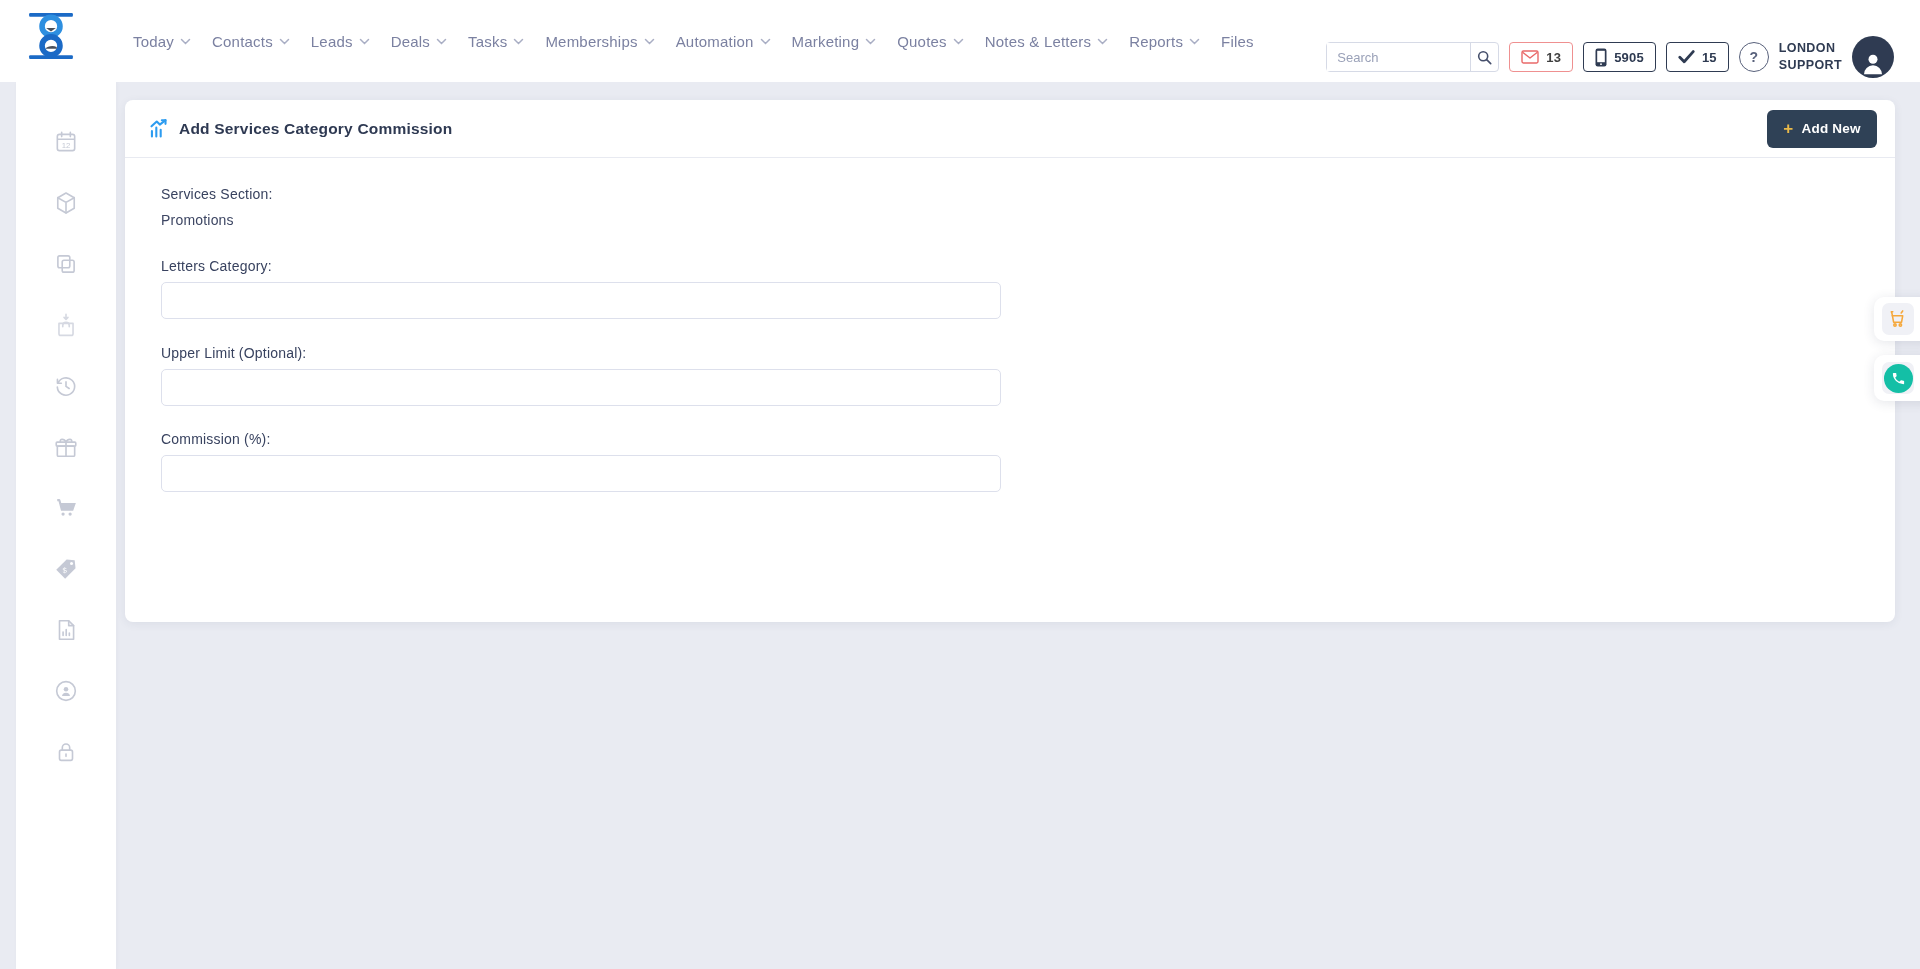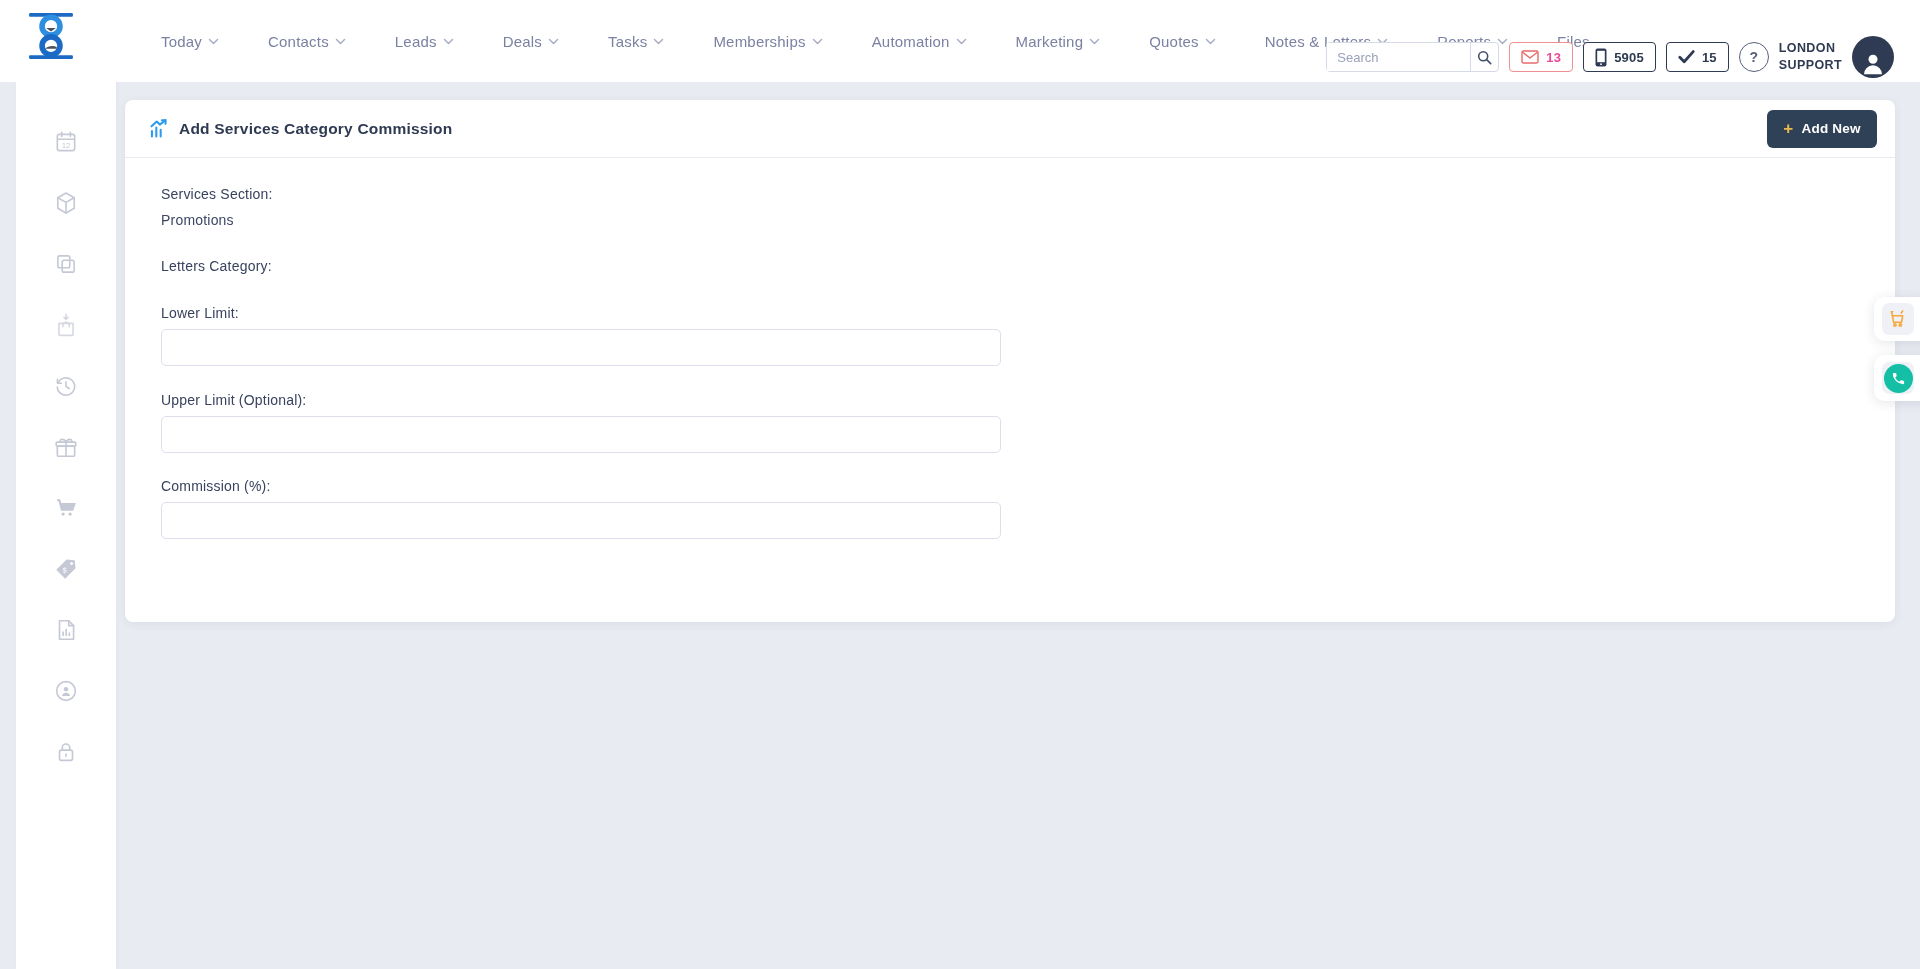--- a/index.html
+++ b/index.html
@@ -3,34 +3,34 @@
 <meta charset="utf-8">
 <style>
   * { margin:0; padding:0; box-sizing:border-box; }
   html,body { width:1920px; height:969px; overflow:hidden; background:#e9ebf2;
               font-family:"Liberation Sans", sans-serif; }
 
   
   .header { position:absolute; left:0; top:0; width:1920px; height:82px; background:#ffffff; z-index:20; }
   .logo { position:absolute; left:26px; top:11px; width:50px; height:50px; }
   .nav { position:absolute; left:133px; top:0; height:82px; display:flex; align-items:center; gap:21px; }
-  .nav-item { display:flex; align-items:center; gap:6px; cursor:pointer; text-decoration:none;margin-left:28px; }
+  .nav-item { display:flex; align-items:center; gap:6px; cursor:pointer; text-decoration:none; }
   .nav-label { font-size:15px; color:#7b81a1; letter-spacing:.2px; white-space:nowrap; }
   .chev { width:11px; height:7px; }
 
   .hdr-right { position:absolute; right:26px; top:16px; height:82px; display:flex; align-items:center; gap:10px; }
   .searchbox { width:173px; height:30px; border:1px solid #d6dae6; border-radius:4px; display:flex; align-items:center; background:#fff; }
   .searchbox input { flex:1; min-width:0; border:0; outline:none; height:100%; padding:0 10px; font-size:13px; color:#3d4663;
                      font-family:"Liberation Sans", sans-serif; }
   .searchbox input::placeholder { color:#9aa1b8; }
   .search-btn { width:28px; height:100%; border-left:1px solid #d6dae6; display:flex; align-items:center; justify-content:center; cursor:pointer; }
 
   .badge { height:30px; border-radius:4px; background:#fff; display:flex; align-items:center; justify-content:center;
            gap:7px; padding:0 11px; cursor:pointer; }
-  .badge-mail { border:1px solid #ef9090; color:#ec4899; }
+  .badge-mail { border:1px solid #ef9090; color:#404040; }
   .badge-dark { border:1px solid #2f3b52; color:#2f3b52; }
   .badge .num { font-size:13px; font-weight:bold; letter-spacing:.2px; }
 
   .help-circle { width:30px; height:30px; border:1.5px solid #58617b; border-radius:50%; display:flex; align-items:center;
                  justify-content:center; font-size:14px; font-weight:bold; color:#58617b; cursor:pointer; }
 
   .user-name { font-size:12.5px; font-weight:bold; color:#2f3b52; line-height:1.35; letter-spacing:.4px; text-align:left; cursor:pointer; }
   .avatar { width:42px; height:42px; border-radius:50%; background:#2f3b52; display:flex; align-items:flex-end; justify-content:center;
             overflow:hidden; cursor:pointer; }
 
@@ -298,21 +298,20 @@
         <span>Add New</span>
       </button>
     </div>
 
     <div class="card-body">
       <div class="f-label">Services Section:</div>
       <div class="f-value">Promotions</div>
 
       <div class="f-label gap-lg">Letters Category:</div>
 
-      <div class="f-label gap-md">Lower Limit:</div>
       <input class="f-input" type="text" value="" style="">
 
       <div class="f-label mt26">Upper Limit (Optional):</div>
       <input class="f-input" type="text" value="" style="">
 
       <div class="f-label mt25">Commission (%):</div>
       <input class="f-input" type="text" value="" style="">
     </div>
   </div>
 </div>

